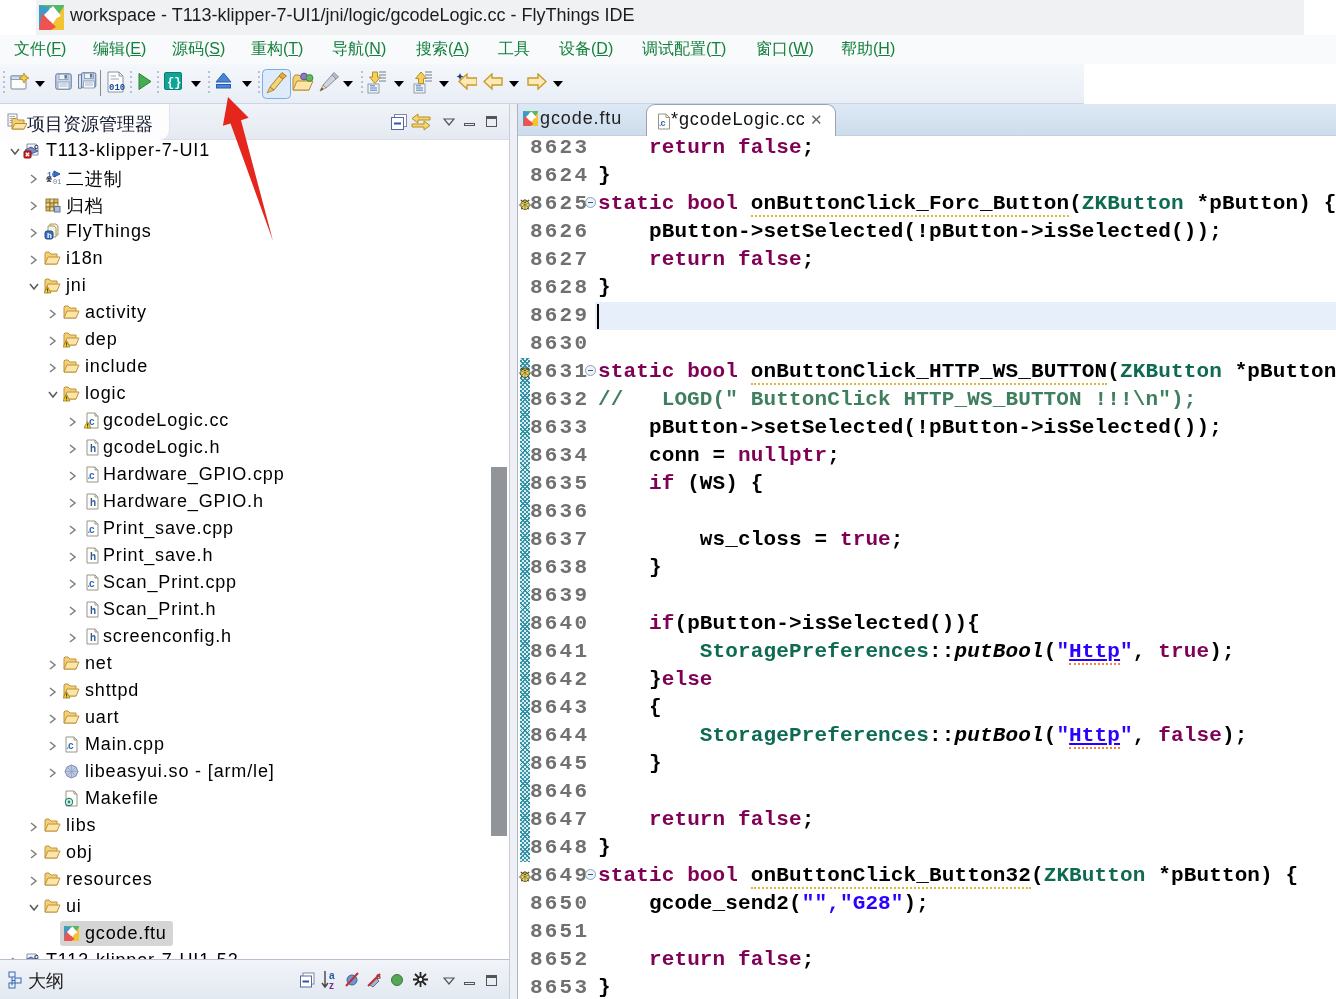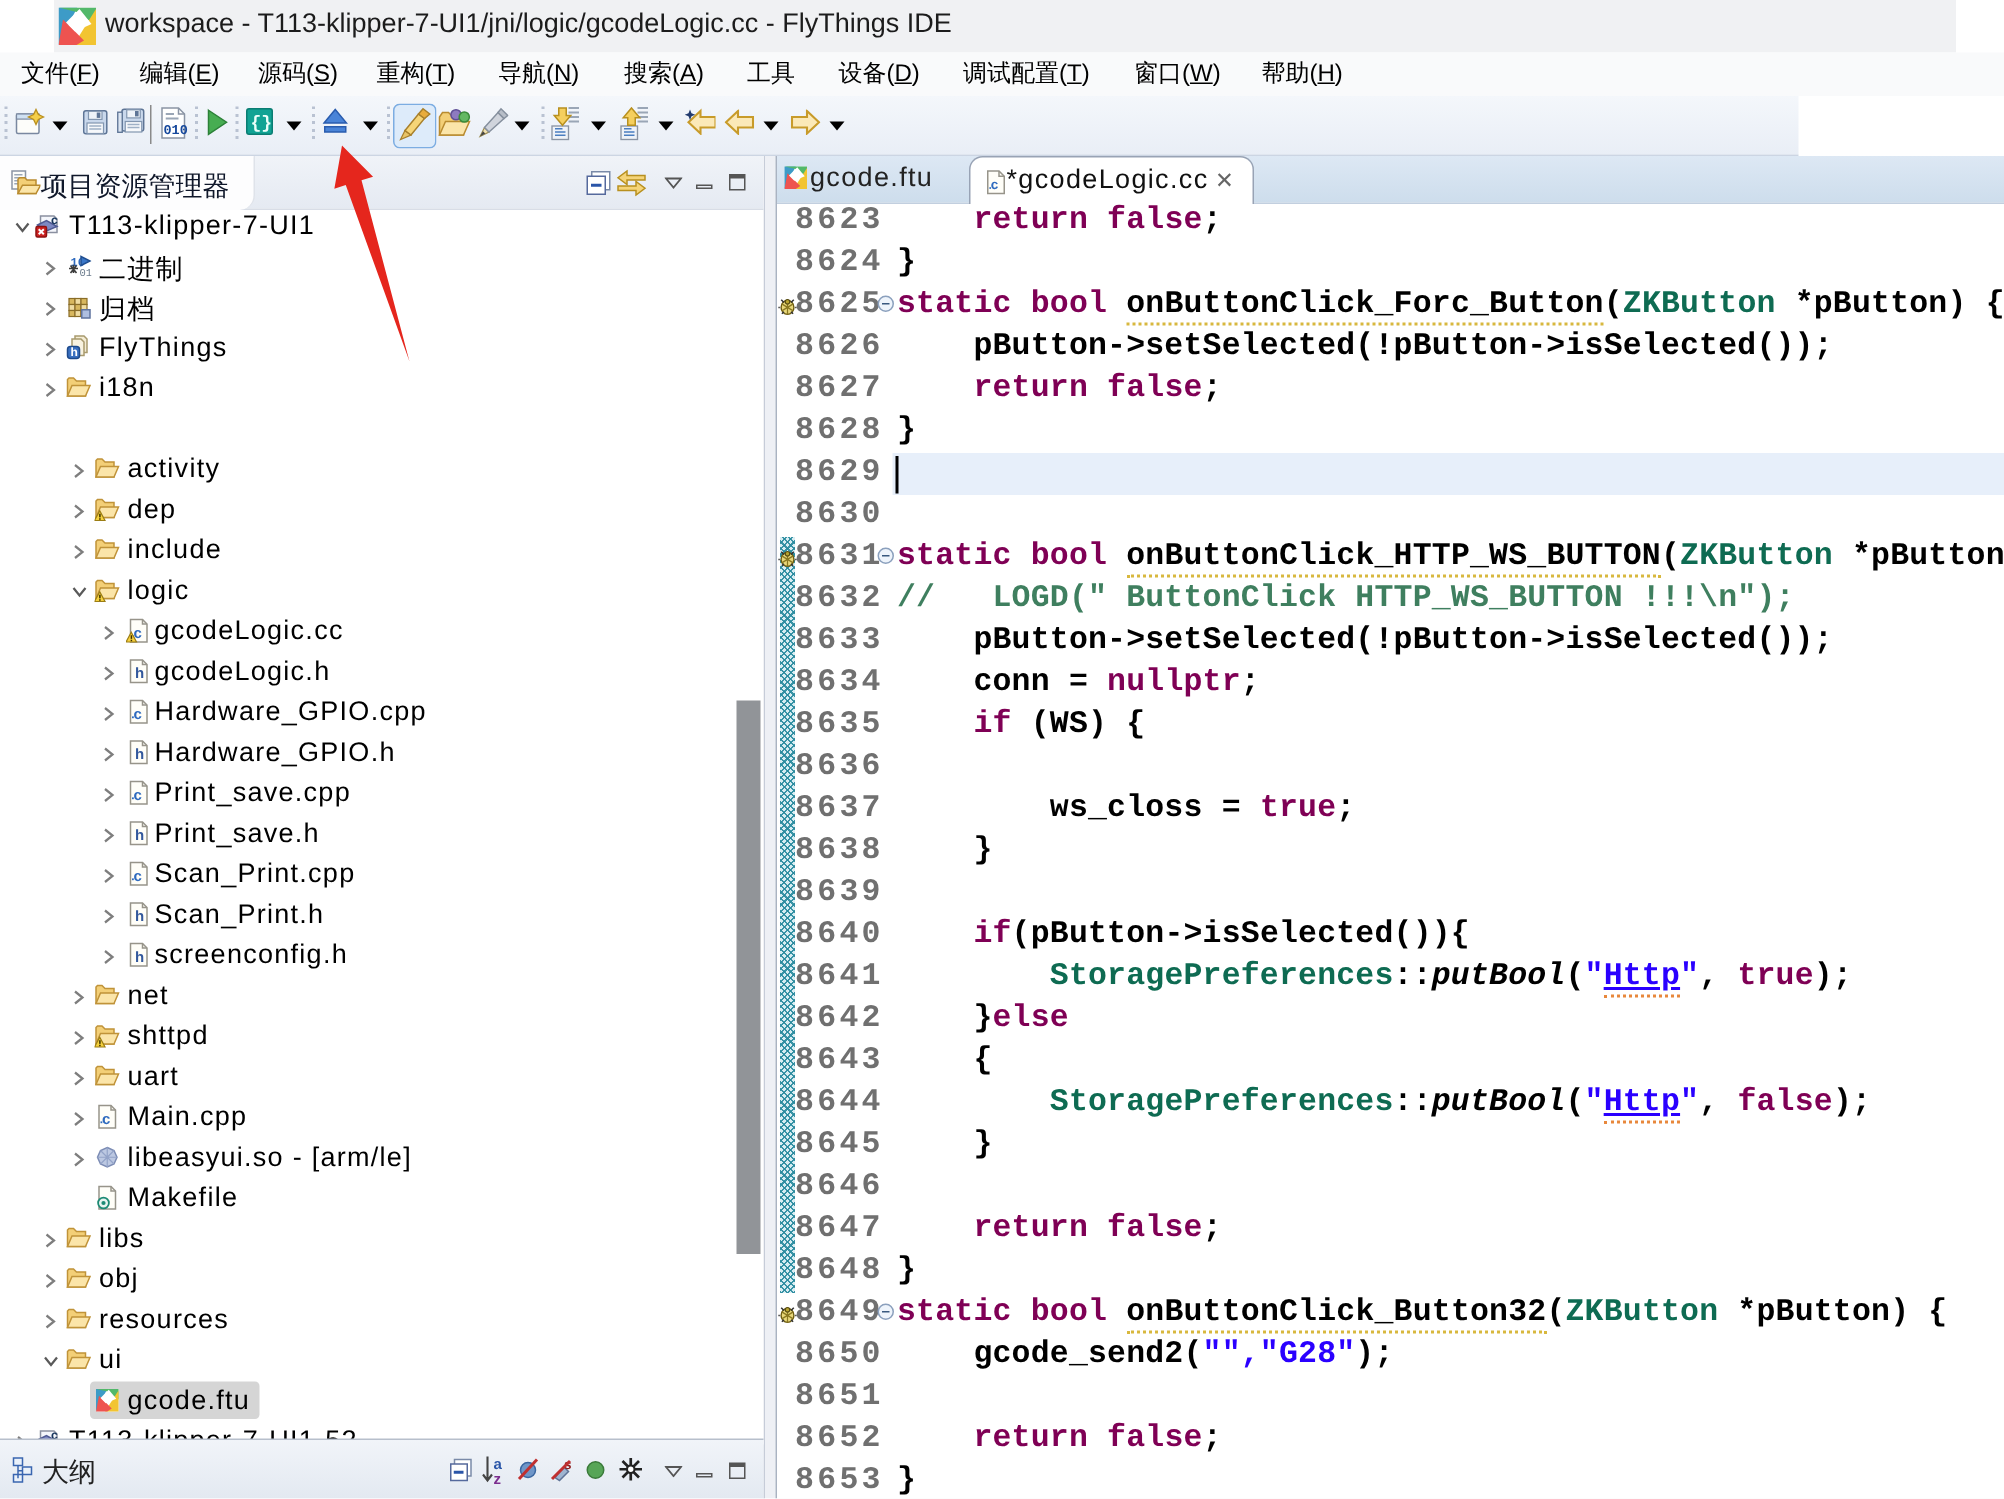--- a/index.html
+++ b/index.html
@@ -3,25 +3,25 @@
 <meta charset="utf-8">
 <style>
 * { margin:0; padding:0; box-sizing:border-box; }
 html,body { width:1336px; height:999px; overflow:hidden; font-family:"Liberation Sans", sans-serif; background:#fff; }
 #app { position:relative; width:1336px; height:999px; overflow:hidden; }
 
 #titlebar { position:absolute; left:0; top:0; width:1268px; height:35px; background:#f0f1f3;margin-left:36px; }
 #titlebar .ttext { position:absolute; left:34px; top:5px; font-size:18px; color:#1c1c1c; }
 #titlebar svg { position:absolute; left:3px; top:5px; }
 
-#menubar { position:absolute; left:0; top:35px; width:1336px; height:29px; background:#f9fafb; font-size:16px; color:#000000; }
+#menubar { position:absolute; left:0; top:35px; width:1336px; height:29px; background:#f9fafb; font-size:16px; color:#15803d; }
 #menubar span { position:absolute; top:4px; }
 #menubar u { text-decoration:underline; }
 
-#toolbar { position:absolute; left:0; top:64px; width:1199px; height:40px; background:linear-gradient(#f4f7fb,#e9eef6); border-bottom:1px solid #ccd5e3; }
+#toolbar { position:absolute; left:0; top:64px; width:1084px; height:40px; background:linear-gradient(#f4f7fb,#e9eef6); border-bottom:1px solid #ccd5e3; }
 .tb { position:absolute; top:6px; }
 .drop { position:absolute; top:17px; width:0; height:0; border-left:5px solid transparent; border-right:5px solid transparent; border-top:6px solid #000; }
 .tsep { position:absolute; top:7px; width:2px; height:24px; background-image:repeating-linear-gradient(#b9c2d2 0 2px, transparent 2px 5px); }
 .tline { position:absolute; top:6px; width:1px; height:26px; background:#8a8a8a; }
 
 #mainarea { position:absolute; left:0; top:104px; width:1336px; height:895px; background:#eef0f5; }
 #leftpanel { position:absolute; left:0; top:0; width:510px; height:895px; background:#fff; border-right:1px solid #c6ccd8; }
 #lp-header { position:absolute; left:0; top:0; width:509px; height:36px; z-index:3; background:linear-gradient(#f0f3f8,#e5eaf2); border-bottom:1px solid #d8dde6; }
 #lp-tab { position:absolute; left:0; top:0; width:170px; height:36px; background:#fdfdfe; border-right:1px solid #dfe3ea; border-radius:0 0 10px 0; }
 #lp-tab .txt { position:absolute; left:27px; top:8px; font-size:18px; color:#0f172a; }
@@ -269,20 +269,33 @@
           </div>
 <div class="row" style="top:142px">
             <svg class="exp" style="left:29px" width="9" height="10" viewBox="0 0 9 10">
               <polyline points="2,1 7,5 2,9" fill="none" stroke="#7e7e7e" stroke-width="1.5"></polyline>
             </svg>
             <svg class="ico" style="left:44px" width="17" height="17" viewBox="0 0 17 17">
               <path d="M1 5 L1 14 L13 14 L13 4 L7 4 L5 2 L2 2 L1 3 Z" fill="#f3cf77" stroke="#c09339" stroke-width="1"></path>
               <path d="M1 14 L4 7 L16 7 L13 14 Z" fill="#fbe5a9" stroke="#c09339" stroke-width="1"></path>
             </svg>
             <span class="lbl" style="left:66px">i18n</span>
+          </div>
+<div class="row" style="top:169px">
+            <svg class="exp" style="left:29px" width="10" height="9" viewBox="0 0 10 9">
+              <polyline points="1,2 5,7 9,2" fill="none" stroke="#5a5a5a" stroke-width="1.5"></polyline>
+            </svg>
+            <svg class="ico" style="left:44px" width="17" height="17" viewBox="0 0 17 17">
+              <path d="M1 5 L1 14 L13 14 L13 4 L7 4 L5 2 L2 2 L1 3 Z" fill="#f3cf77" stroke="#c09339" stroke-width="1"></path>
+              <path d="M1 14 L4 7 L16 7 L13 14 Z" fill="#fbe5a9" stroke="#c09339" stroke-width="1"></path>
+              <path d="M0 16 L3.5 9.5 L7 16 Z" fill="#f6d13d" stroke="#9b7d14" stroke-width="0.8"></path>
+              <rect x="3.1" y="11.5" width="1" height="2.4" fill="#3a3000"></rect>
+              <rect x="3.1" y="14.5" width="1" height="1" fill="#3a3000"></rect>
+            </svg>
+            <span class="lbl" style="left:66px">jni</span>
           </div>
 <div class="row" style="top:196px">
             <svg class="exp" style="left:48px" width="9" height="10" viewBox="0 0 9 10">
               <polyline points="2,1 7,5 2,9" fill="none" stroke="#7e7e7e" stroke-width="1.5"></polyline>
             </svg>
             <svg class="ico" style="left:63px" width="17" height="17" viewBox="0 0 17 17">
               <path d="M1 5 L1 14 L13 14 L13 4 L7 4 L5 2 L2 2 L1 3 Z" fill="#f3cf77" stroke="#c09339" stroke-width="1"></path>
               <path d="M1 14 L4 7 L16 7 L13 14 Z" fill="#fbe5a9" stroke="#c09339" stroke-width="1"></path>
             </svg>
             <span class="lbl" style="left:85px">activity</span>

